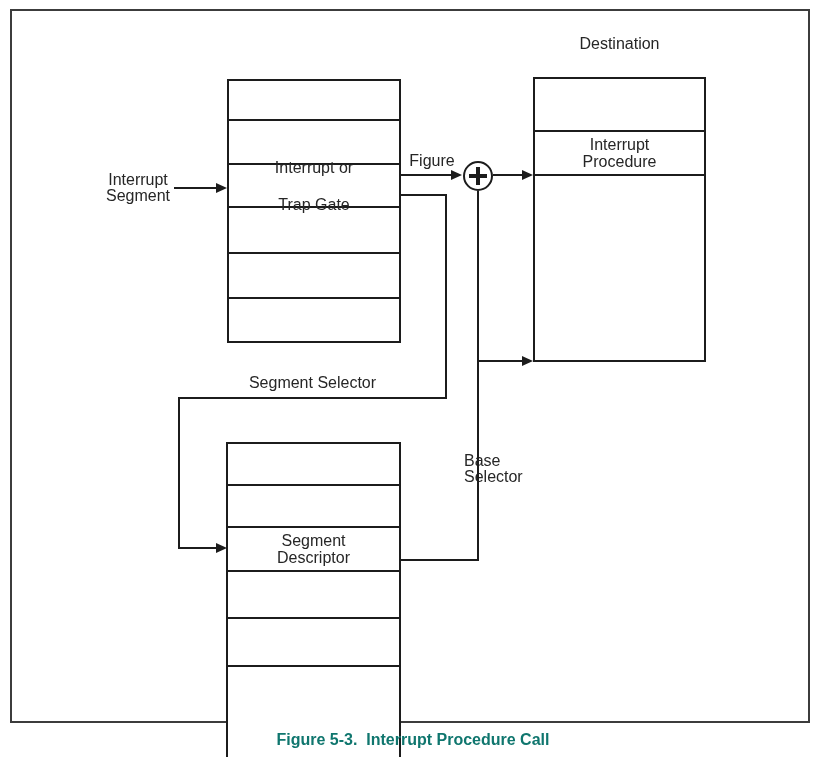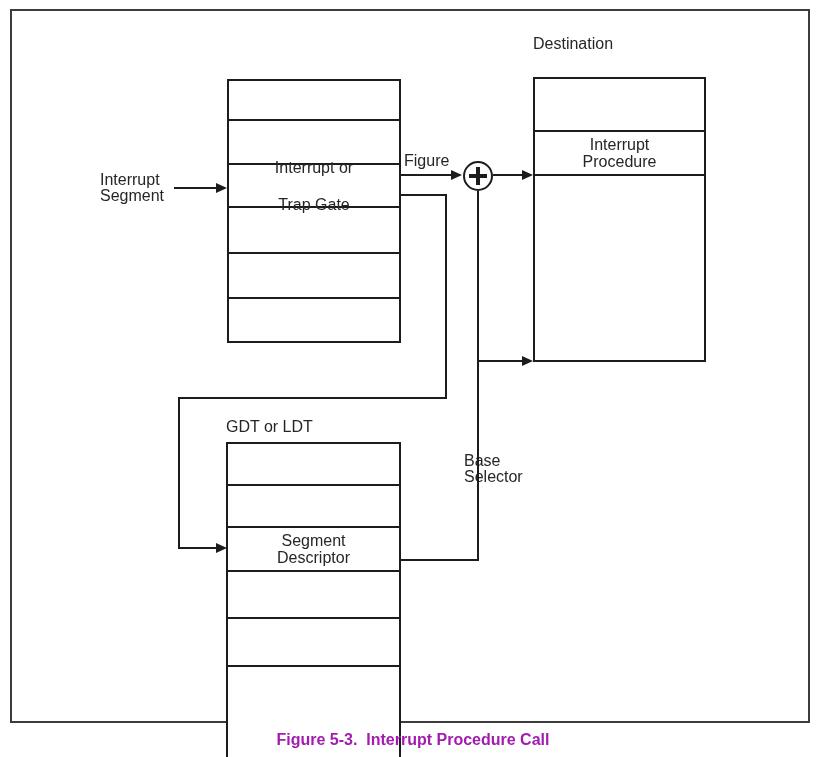--- a/index.html
+++ b/index.html
@@ -49,21 +49,21 @@
     line-height: 17px;
     text-align: center;
     white-space: nowrap;
   }
 
   .diagram-label {
     font-size: 16px;
     line-height: 16px;
     white-space: nowrap;
   }
-  .tc { }
+  .tc { text-align: center; }
 
   
   .hline { background: #1c1c1c; height: 2px; }
   .vline { background: #1c1c1c; width: 2px; }
 
   
   .arr-r {
     width: 0; height: 0;
     border-top: 5px solid transparent;
     border-bottom: 5px solid transparent;
@@ -90,37 +90,36 @@
     width: 4px; height: 18px;
     background: #1c1c1c;
   }
 
   .caption {
     left: 0; top: 731px;
     width: 826px;
     text-align: center;
     font-size: 16px;
     font-weight: bold;
-    color: #a21caf;
+    color: #0f766e;
     white-space: pre;
   }
 </style>
 </head>
 <body>
 
 <div id="stage">
 
   <div class="abs frame"></div>
 
 
   <div class="abs diagram-label tc" style="left:533px; top:36px; width:173px;">
     <div>Destination</div>
   </div>
 
-  <div class="abs diagram-label tc" style="left:226px; top:419px; width:175px;">GDT or LDT</div>
 
   <div class="abs table" style="left:227px; top:79px; width:174px; height:264px;">
     <div class="row" style="height:40px;"></div>
     <div class="row" style="height:44px;"></div>
     <div class="row" style="height:43px;gap:20px;">
       <span class="cell-label">Interrupt or</span>
       <span class="cell-label">Trap Gate</span>
     </div>
     <div class="row" style="height:46px;"></div>
     <div class="row" style="height:45px;"></div>
@@ -148,20 +147,21 @@
     <div class="row"></div>
   </div>
 
   <div class="abs diagram-label tc" style="left:100px; top:172px; width:76px;">
     <div>Interrupt</div>
     <div>Segment</div>
   </div>
 
   <div class="abs diagram-label tc" style="left:404px; top:153px; width:56px;">Figure</div>
 
+  <div class="abs diagram-label tc" style="left:179px; top:375px; width:267px;">Segment Selector</div>
 
   <div class="abs diagram-label" style="left:464px; top:453px;">
     <div>Base</div>
     <div>Selector</div>
   </div>
 
   <div class="abs hline" style="left:174px; top:187px; width:43px;"></div>
   <div class="abs arr-r" style="left:216px; top:183px;"></div>
 
   <div class="abs hline" style="left:400px; top:174px; width:52px;"></div>

